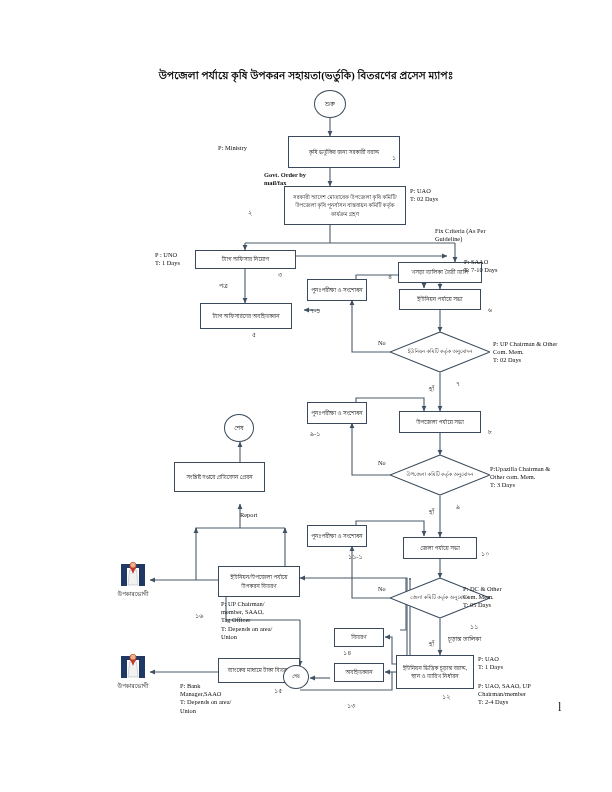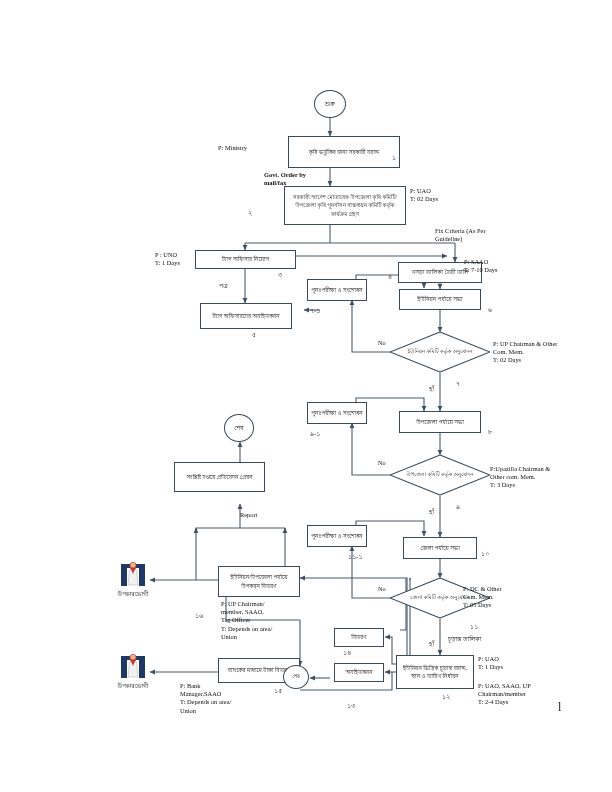--- a/index.html
+++ b/index.html
@@ -37,20 +37,21 @@
   .person .plabel{position:absolute;top:31px;left:-10px;width:50px;
         text-align:center;font-size:5.8px;}
 
   .mark{position:absolute;font-size:12px;color:#222;}
 </style>
 </head>
 <body>
 
 <div id="canvas">
 
+  <div class="title">উপজেলা পর্যায়ে কৃষি উপকরন সহায়তা(ভর্তুকি) বিতরণের প্রসেস ম্যাপঃ</div>
 
   <svg class="wires" viewBox="0 0 612 792">
     <defs>
       <marker id="ah" markerWidth="7" markerHeight="7" refX="5.4" refY="2.6" orient="auto" markerUnits="userSpaceOnUse">
         <path d="M0,0 L5.6,2.6 L0,5.2 z" fill="#3f5163"></path>
       </marker>
     </defs>
     <g stroke="#4a5a6a" stroke-width="1.1" fill="none">
 
       <path d="M330,118 L330,136" marker-end="url(#ah)"></path>

